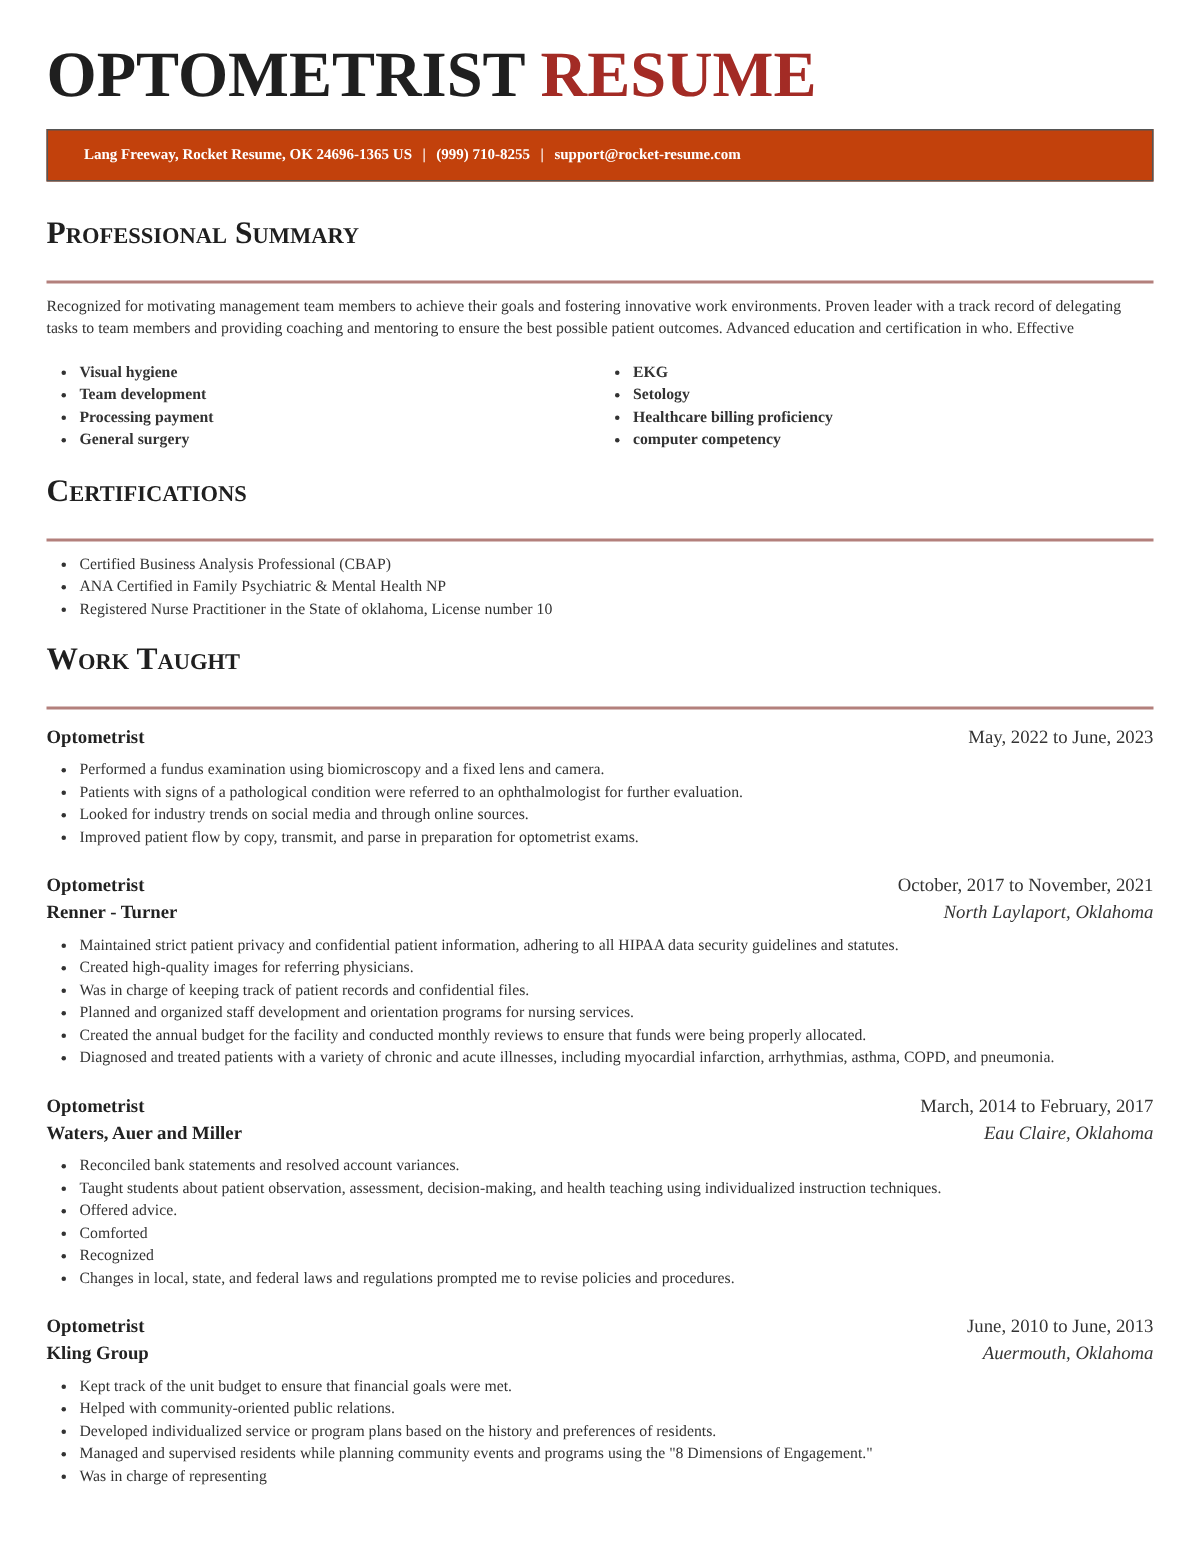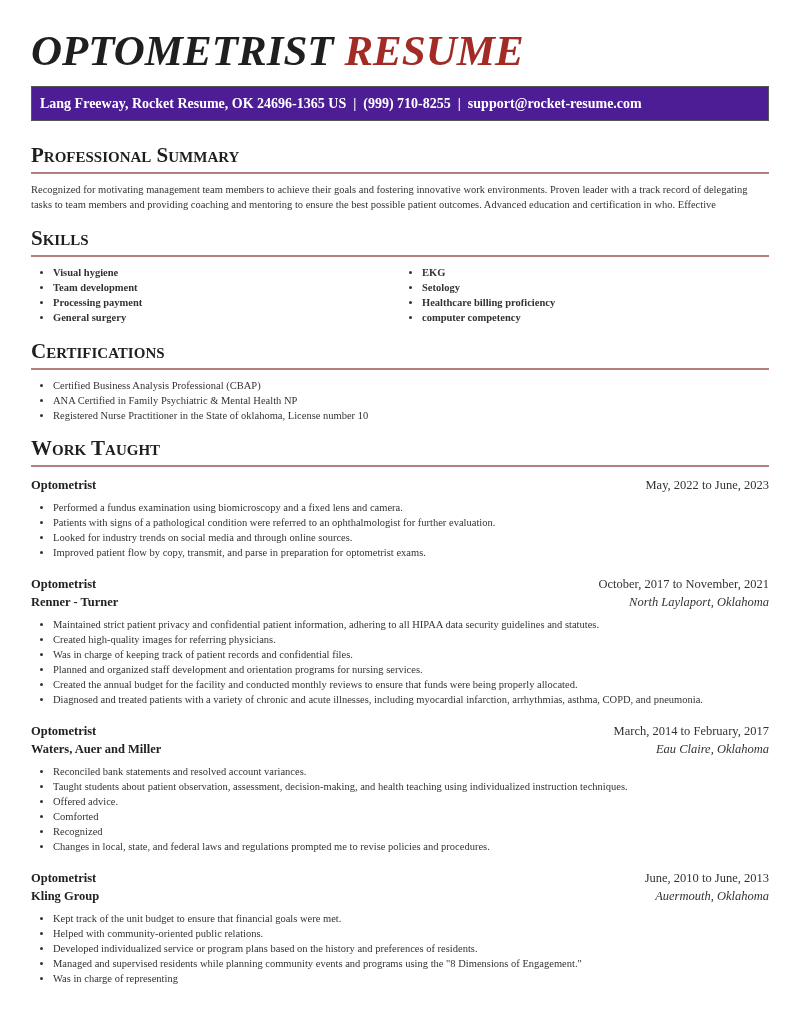--- a/index.html
+++ b/index.html
@@ -1,22 +1,22 @@
 <!DOCTYPE html>
 <html><head>
   <meta charset="utf-8">
   <style>
     html, body { margin: 0; padding: 0; background: #ffffff; }
     body { width: 800px; height: 1035px; overflow: hidden; font-family: "Liberation Serif", serif; color: #222; }
     .page { position: relative; padding: 0 31px 0 31px; }
-    .title { margin: 0; padding-top: 28px; font-size: 43px; font-weight: bold; letter-spacing: 0px; color: #1f1f1f; line-height: 46px; height: 48px; font-style: italic; }
+    .title { margin: 0; padding-top: 28px; font-size: 43px; font-weight: bold; letter-spacing: 0px; color: #1f1f1f; line-height: 46px; height: 48px; }
     .title .accent { color: #a32b25; }
-    .contact { margin-top: 10px; background: #4c1d95; color: #fff; height: 33px; line-height: 33px; padding-left: 8px; font-size: 14px; font-weight: bold; border: 1px solid #555; }
+    .contact { margin-top: 10px; background: #c2410c; color: #fff; height: 33px; line-height: 33px; padding-left: 24px; font-size: 10px; font-weight: bold; border: 1px solid #555; }
     .contact .sep { padding: 0 7px; }
-    .section-head { margin: 0; font-size: 21px; font-weight: bold; font-variant: small-caps; color: #1f1f1f; padding-bottom: 4px; border-bottom: 2px solid #b3807c; }
+    .section-head { margin: 0; font-size: 21px; font-weight: bold; font-variant: small-caps; color: #1f1f1f; padding-bottom: 19px; border-bottom: 2px solid #b3807c; }
     .sec-summary { margin-top: 22px; }
     .summary-text { margin: 8px 0 0 0; font-size: 10.5px; line-height: 15px; color: #333; }
     .sec-skills { margin-top: 14px; }
     ul { margin: 0; padding: 0 0 0 22px; }
     li { font-size: 10.5px; line-height: 15px; color: #333; }
     .skills-grid { display: flex; margin-top: 8px; font-weight: bold; }
     .skills-grid ul { width: 363px; }
     .sec-certs { margin-top: 14px; }
     .certs-list { margin-top: 8px; }
     .sec-work { margin-top: 13px; }
@@ -38,21 +38,20 @@
   <div class="contact">
     <span>Lang Freeway, Rocket Resume, OK 24696-1365 US</span><span class="sep">|</span><span>(999) 710-8255</span><span class="sep">|</span><span>support@rocket-resume.com</span>
   </div>
 
   <section class="sec-summary">
     <h2 class="section-head">Professional Summary</h2>
     <p class="summary-text">Recognized for motivating management team members to achieve their goals and fostering innovative work environments. Proven leader with a track record of delegating tasks to team members and providing coaching and mentoring to ensure the best possible patient outcomes. Advanced education and certification in who. Effective</p>
   </section>
 
   <section class="sec-skills">
-    <h2 class="section-head">Skills</h2>
     <div class="skills-grid">
       <ul>
         <li>Visual hygiene</li>
         <li>Team development</li>
         <li>Processing payment</li>
         <li>General surgery</li>
       </ul>
       <ul>
         <li>EKG</li>
         <li>Setology</li>

